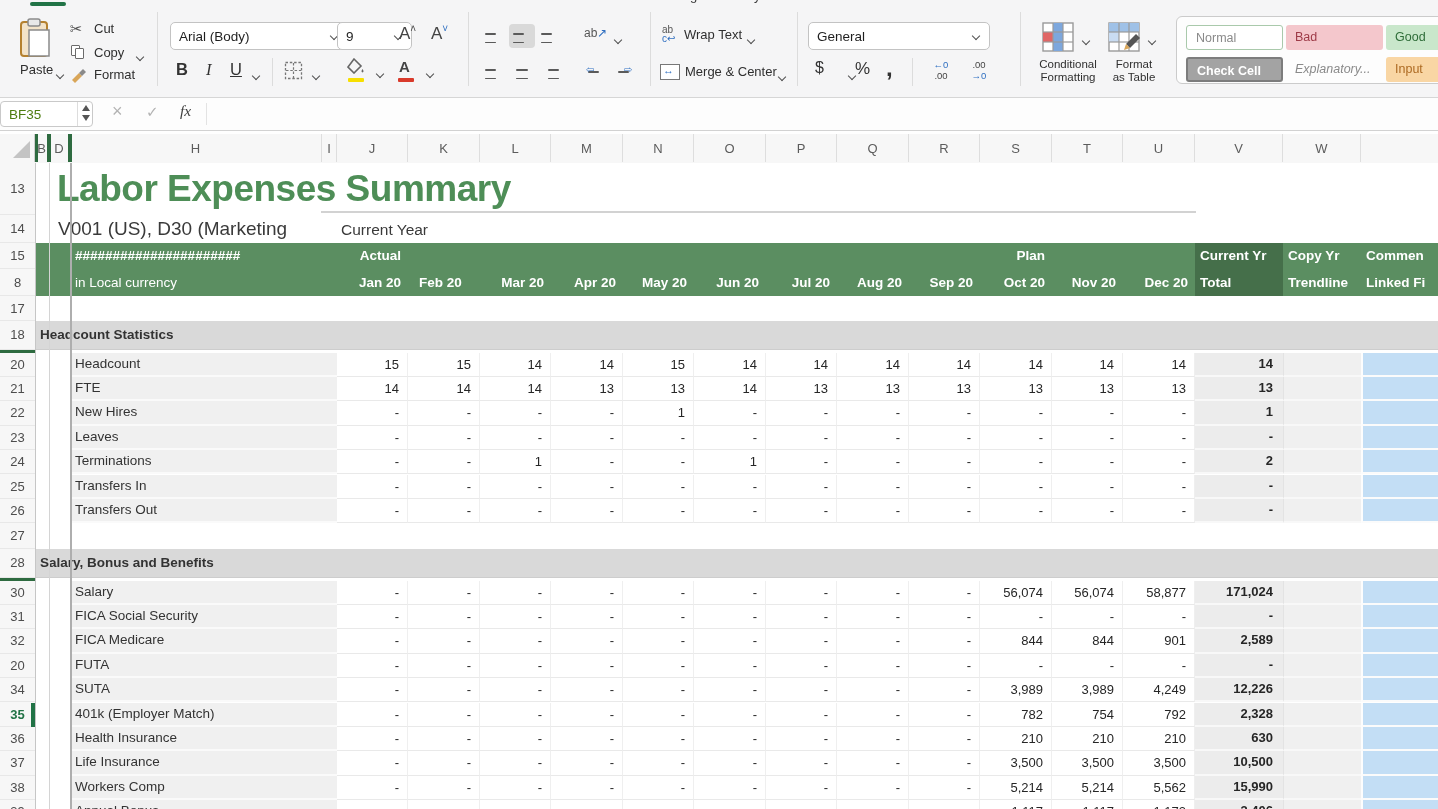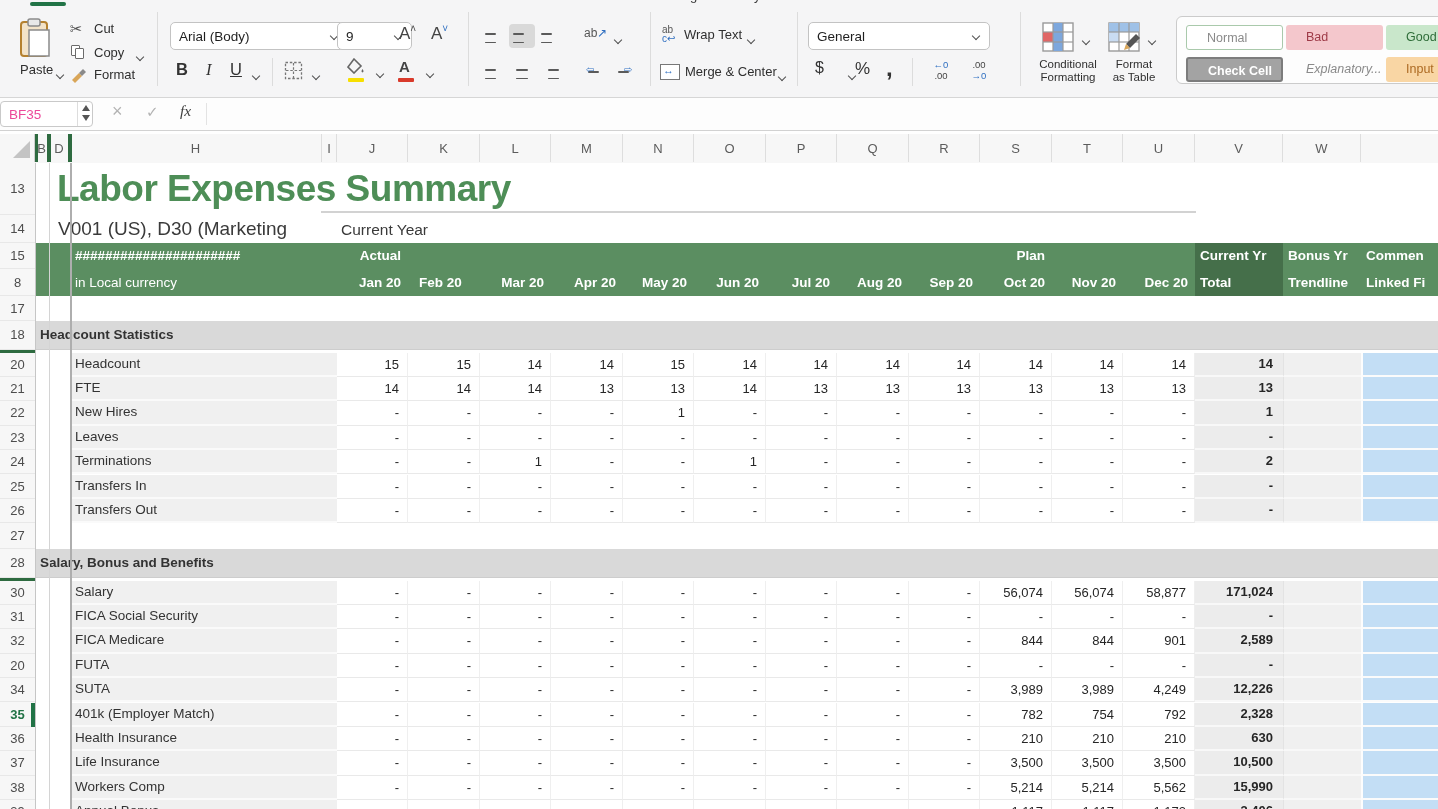--- a/index.html
+++ b/index.html
@@ -16,21 +16,21 @@
   .inputbox{position:absolute;background:#ffffff;border:1px solid #c3c3c3;border-radius:5px;font-size:13.5px;color:#1f1f1f;display:flex;align-items:center;padding:0 8px;justify-content:space-between;}
   .bars{display:flex;flex-direction:column;gap:2.6px;width:18px;}
   .bars i{display:block;height:1.7px;background:#5a5a5a;border-radius:1px;}
   .bars .s{width:62%;}
   .bars.left{align-items:flex-start;}.bars.center{align-items:center;}.bars.right{align-items:flex-end;}
   .alignbtn{position:absolute;width:26px;height:24px;display:flex;align-items:center;justify-content:center;border-radius:4px;}
   .alignbtn.sel{background:#d9d9d9;}
   .blue{color:#2f6fc1;}
   .redbar{position:absolute;left:2px;bottom:0;width:16px;height:4px;background:#d93a2b;border-radius:1px;}
   .yellowbar{position:absolute;left:2px;bottom:0;width:16px;height:4px;background:#f7df00;border-radius:1px;}
-  .chip{position:absolute;width:97px;height:25px;font-size:12.5px;line-height:25px;padding-left:20px;border-radius:3px;box-sizing:border-box;white-space:nowrap;overflow:hidden;}
+  .chip{position:absolute;width:97px;height:25px;font-size:12.5px;line-height:25px;padding-left:9px;border-radius:3px;box-sizing:border-box;white-space:nowrap;overflow:hidden;}
   .chip.normal{background:#ffffff;border:1.5px solid #a9c9ab;color:#8a8a8a;}
   .chip.bad{background:#f4c7cc;color:#9e3a47;}
   .chip.good{background:#c9e7cb;color:#2f6d39;}
   .chip.check{background:#a3a3a3;border:2px solid #7c7c7c;color:#ffffff;font-weight:bold;}
   .chip.explanatory{background:#fdfdfd;color:#8a8a8a;font-style:italic;}
   .chip.input{background:#f9d6a4;color:#ad6a22;}
   
   #fbar{position:absolute;left:0;top:98px;width:1438px;height:32px;background:#fdfdfd;border-bottom:1px solid #d2d2d2;}
   
   #colhead{position:absolute;left:0;top:134px;width:1438px;height:29px;background:#f7f7f7;border-bottom:1px solid #c2c2c2;}
@@ -293,21 +293,21 @@
         <div class="chip bad" style="left: 109px; top: 8px;">Bad</div>
         <div class="chip good" style="left: 209px; top: 8px;">Good</div>
         <div class="chip check" style="left: 9px; top: 40px;">Check Cell</div>
         <div class="chip explanatory" style="left: 109px; top: 40px;">Explanatory...</div>
         <div class="chip input" style="left: 209px; top: 40px;">Input</div>
       </div>
   </div>
 
   <div id="fbar">
     <div class="abs" style="left:0;top:3px;width:93px;height:26px;background:#fff;border:1px solid #c9c9c9;border-radius:4px;">
-      <span class="abs" style="left:8px;top:5px;font-size:13.5px;color:#ec4899;">BF35</span>
+      <span class="abs" style="left:8px;top:5px;font-size:13.5px;color:#4d7c0f;">BF35</span>
       <span class="abs" style="left:76px;top:0;width:16px;height:24px;border-left:1px solid #ddd;">
         <span class="abs" style="left:4px;top:3px;width:0;height:0;border-left:4px solid transparent;border-right:4px solid transparent;border-bottom:6px solid #555;"></span>
         <span class="abs" style="left:4px;top:13px;width:0;height:0;border-left:4px solid transparent;border-right:4px solid transparent;border-top:6px solid #555;"></span>
       </span>
     </div>
     <span class="abs" style="left:112px;top:3px;font-size:18px;color:#b3b3b3;">×</span>
     <span class="abs" style="left:146px;top:5px;font-size:15px;color:#b3b3b3;">✓</span>
     <span class="abs" style="left:180px;top:4px;font-size:15.5px;font-style:italic;font-family:'Liberation Serif',serif;color:#3f3f3f;">fx</span>
     <div class="abs" style="left:206px;top:5px;width:1px;height:22px;background:#e3e3e3;"></div>
     <div class="abs" style="left:212px;top:0;width:1226px;height:31px;font-size:13px;color:#222;"></div>
@@ -359,21 +359,21 @@
           <div class="abs" style="left: 588px; top: 26px; height: 27px; line-height: 27px; font-size: 13.5px; font-weight: 600; color: rgb(255, 255, 255); white-space: nowrap; width: 71px; text-align: right; padding-right: 7px; box-sizing: border-box;">May 20</div>
           <div class="abs" style="left: 659px; top: 26px; height: 27px; line-height: 27px; font-size: 13.5px; font-weight: 600; color: rgb(255, 255, 255); white-space: nowrap; width: 72px; text-align: right; padding-right: 7px; box-sizing: border-box;">Jun 20</div>
           <div class="abs" style="left: 731px; top: 26px; height: 27px; line-height: 27px; font-size: 13.5px; font-weight: 600; color: rgb(255, 255, 255); white-space: nowrap; width: 71px; text-align: right; padding-right: 7px; box-sizing: border-box;">Jul 20</div>
           <div class="abs" style="left: 802px; top: 26px; height: 27px; line-height: 27px; font-size: 13.5px; font-weight: 600; color: rgb(255, 255, 255); white-space: nowrap; width: 72px; text-align: right; padding-right: 7px; box-sizing: border-box;">Aug 20</div>
           <div class="abs" style="left: 874px; top: 26px; height: 27px; line-height: 27px; font-size: 13.5px; font-weight: 600; color: rgb(255, 255, 255); white-space: nowrap; width: 71px; text-align: right; padding-right: 7px; box-sizing: border-box;">Sep 20</div>
           <div class="abs" style="left: 945px; top: 26px; height: 27px; line-height: 27px; font-size: 13.5px; font-weight: 600; color: rgb(255, 255, 255); white-space: nowrap; width: 72px; text-align: right; padding-right: 7px; box-sizing: border-box;">Oct 20</div>
           <div class="abs" style="left: 1017px; top: 26px; height: 27px; line-height: 27px; font-size: 13.5px; font-weight: 600; color: rgb(255, 255, 255); white-space: nowrap; width: 71px; text-align: right; padding-right: 7px; box-sizing: border-box;">Nov 20</div>
           <div class="abs" style="left: 1088px; top: 26px; height: 27px; line-height: 27px; font-size: 13.5px; font-weight: 600; color: rgb(255, 255, 255); white-space: nowrap; width: 72px; text-align: right; padding-right: 7px; box-sizing: border-box;">Dec 20</div>
           <div class="abs" style="left: 1165px; top: 0px; height: 26px; line-height: 26px; font-size: 13.5px; font-weight: 600; color: rgb(255, 255, 255); white-space: nowrap;">Current Yr</div>
           <div class="abs" style="left: 1165px; top: 26px; height: 27px; line-height: 27px; font-size: 13.5px; font-weight: 600; color: rgb(255, 255, 255); white-space: nowrap;">Total</div>
-          <div class="abs" style="left: 1253px; top: 0px; height: 26px; line-height: 26px; font-size: 13.5px; font-weight: 600; color: rgb(255, 255, 255); white-space: nowrap;">Bonus Yr</div>
+          <div class="abs" style="left: 1253px; top: 0px; height: 26px; line-height: 26px; font-size: 13.5px; font-weight: 600; color: rgb(255, 255, 255); white-space: nowrap;">Copy Yr</div>
           <div class="abs" style="left: 1253px; top: 26px; height: 27px; line-height: 27px; font-size: 13.5px; font-weight: 600; color: rgb(255, 255, 255); white-space: nowrap;">Trendline</div>
           <div class="abs" style="left: 1331px; top: 0px; height: 26px; line-height: 26px; font-size: 13.5px; font-weight: 600; color: rgb(255, 255, 255); white-space: nowrap;">Commen</div>
           <div class="abs" style="left: 1331px; top: 26px; height: 27px; line-height: 27px; font-size: 13.5px; font-weight: 600; color: rgb(255, 255, 255); white-space: nowrap;">Linked Fi</div>
         </div>
         <div class="abs" style="left: 35px; top: 321px; width: 1403px; height: 28.5px; background: rgb(217, 217, 217); border-bottom: 1px solid rgb(205, 205, 205);">
           <div class="abs" style="left: 5px; top: 0px; line-height: 28.5px; font-size: 13.5px; font-weight: 700; color: rgb(51, 51, 51);">Headcount Statistics</div>
         </div>
         <div class="lblcell" style="left: 70px; top: 352.5px; width: 267px; height: 24.4px; line-height: 22.4px;">Headcount</div>
         <div class="cell" style="left: 337px; top: 352.5px; width: 71px; height: 24.4px; line-height: 23.4px; background: rgb(255, 255, 255); border-bottom: 1px solid rgb(233, 233, 233); border-right: 1px solid rgb(239, 239, 239);">15</div>
         <div class="cell" style="left: 408px; top: 352.5px; width: 72px; height: 24.4px; line-height: 23.4px; background: rgb(255, 255, 255); border-bottom: 1px solid rgb(233, 233, 233); border-right: 1px solid rgb(239, 239, 239);">15</div>

